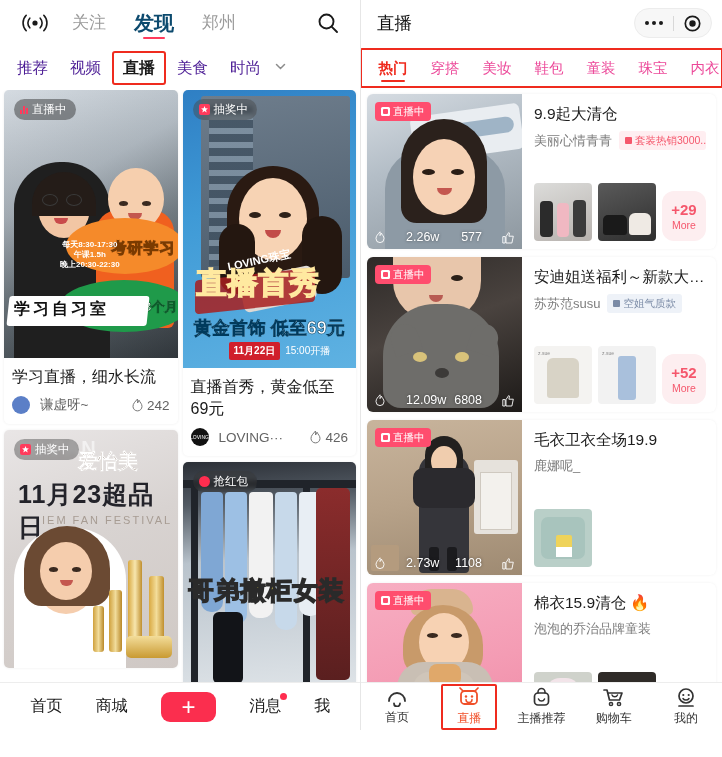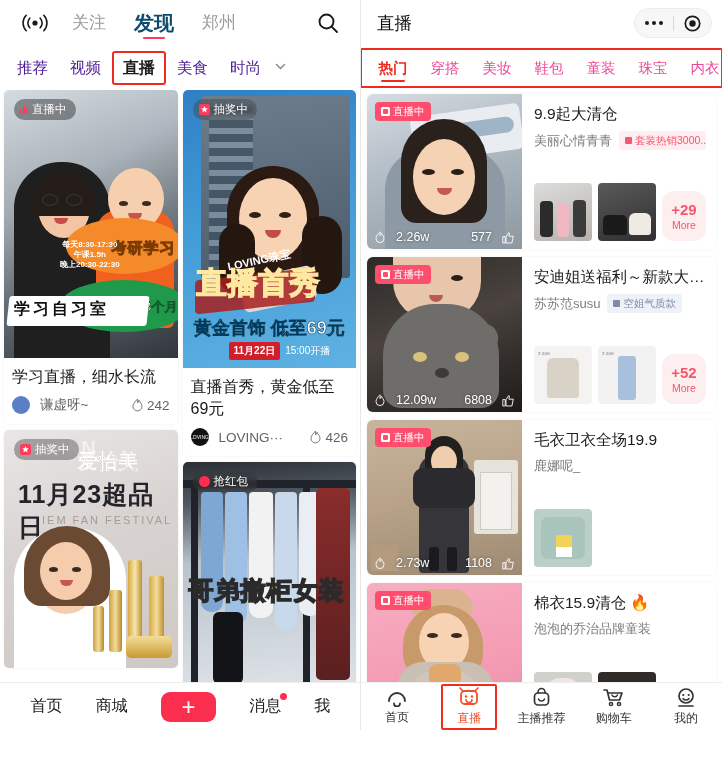--- a/index.html
+++ b/index.html
@@ -124,21 +124,21 @@
     font-size:10.5px; padding: 2.5px 6px; border-radius: 4px;
     display:flex; align-items:center; gap:3px;
   }
   .r-badge .bicon { width:9px;height:9px;background:#fff;border-radius:1.5px;flex:none; position:relative;}
   .r-badge .bicon::after{content:"";position:absolute;inset:2px;border-radius:1px;background:#ff4d6e;}
   .r-stats {
     position:absolute; left:0; right:0; bottom:5px; display:flex; justify-content:space-between;
     padding: 0 7px; color:#fff; font-size:12.5px; text-shadow: 0 0 3px rgba(0,0,0,.5);
     align-items:center;
   }
-  .r-stat { display:flex; align-items:center; gap:10px; }
+  .r-stat { display:flex; align-items:center; gap:20px; }
   .r-body { flex:1; padding: 10px 10px 8px 12px; display:flex; flex-direction:column; min-width:0;}
   .r-name { font-size: 15.5px; color:#1d1d1d; line-height:20px; white-space:nowrap; overflow:hidden; text-overflow:ellipsis;}
   .r-sub { display:flex; align-items:center; gap:7px; margin-top: 7px; min-width:0;}
   .r-author { font-size:13px; color:#7d7d7d; white-space:nowrap; }
   .r-tag {
     font-size:10.5px; padding: 2.5px 6px; border-radius: 3px; display:flex; align-items:center; gap:3px;
     white-space:nowrap; overflow:hidden; max-width: 118px; text-overflow:ellipsis;
   }
   .r-tag.pink { background:#ffeef1; color:#f5576c; }
   .r-tag.blue { background:#eef2f8; color:#7b8ba6; }

